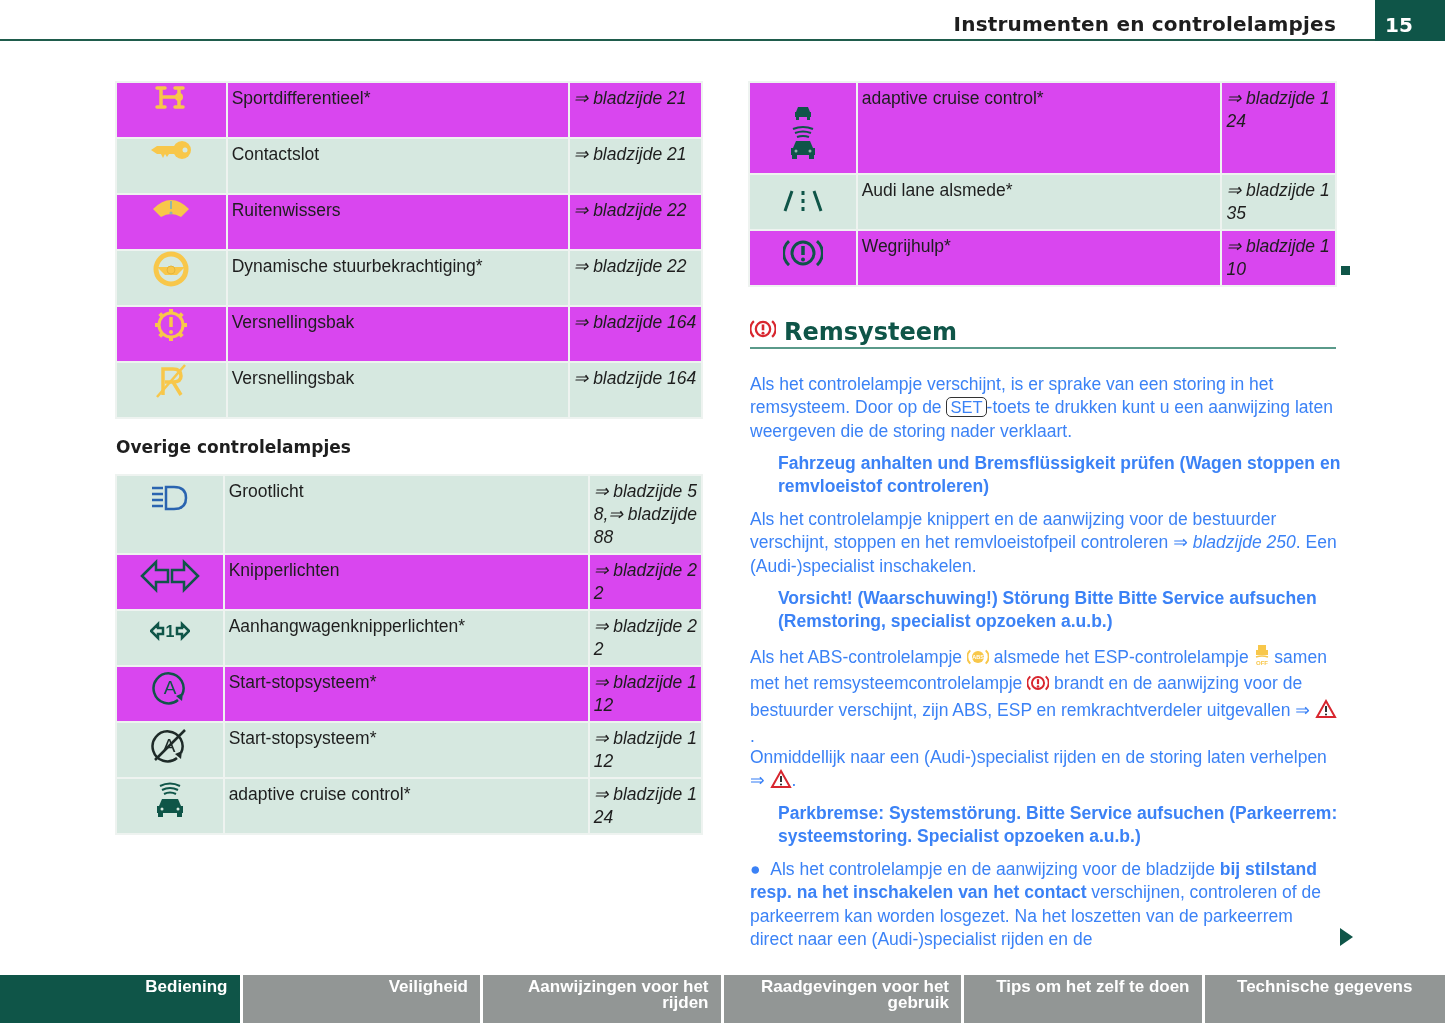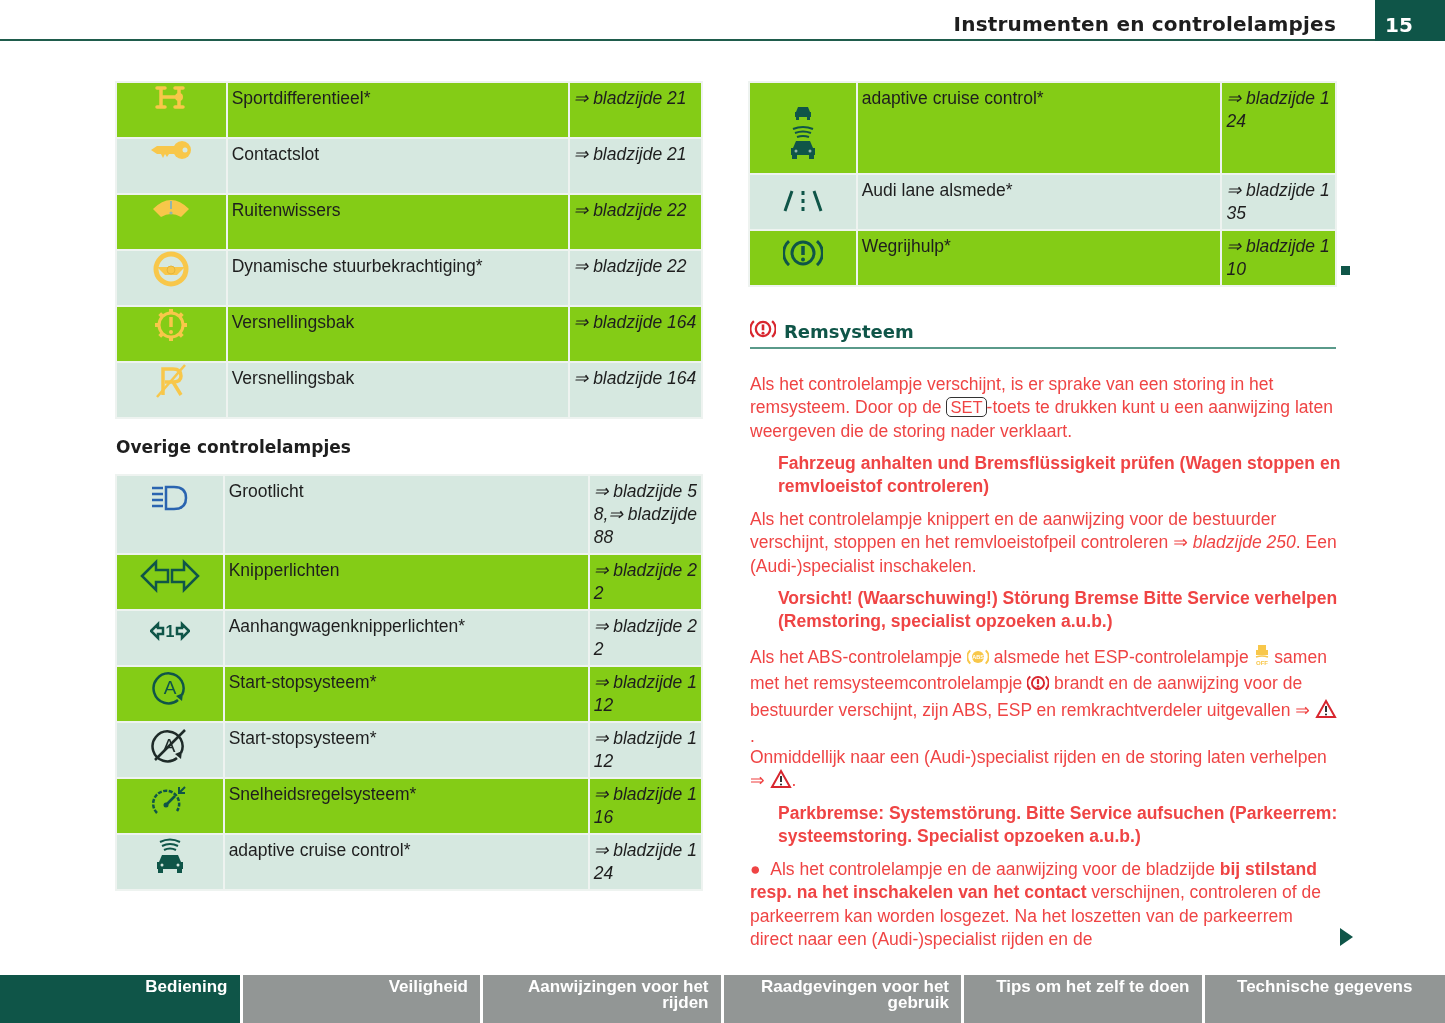--- a/index.html
+++ b/index.html
@@ -6,33 +6,33 @@
   body { width:1445px; height:1023px; background:#ffffff; position:relative; overflow:hidden;
          font-family:"Liberation Sans", sans-serif; color:#1e1e1e; }
   .hdr-title { position:absolute; left:900px; top:12px; width:436px; text-align:right;
                font-family:"DejaVu Sans", sans-serif; font-weight:bold; font-size:20px; color:#1e1e1e; letter-spacing:0.2px; }
   .hdr-line { position:absolute; left:0; top:39px; width:1445px; height:2px; background:#1f5c4c; }
   .page-num { position:absolute; left:1375px; top:0; width:70px; height:41px; background:#0f5548; color:#fff;
               font-family:"DejaVu Sans", sans-serif; font-weight:bold; font-size:20px; line-height:50px; padding-left:10px; box-sizing:border-box; }
 
   table.lamp { position:absolute; border-collapse:collapse; font-size:17.5px; }
   table.lamp td { border:2px solid #eef3f0; vertical-align:top; padding:0; }
-  table.lamp tr.dark td { background:#84cc16; }
+  table.lamp tr.dark td { background:#d946ef; }
   table.lamp tr.light td { background:#d6e8e0; }
   td.ic { text-align:center; }
   td.ic svg { display:block; margin:0 auto; }
   td.nm { padding:4px 0 0 4px !important; line-height:22px; }
   td.rf { font-style:italic; padding:4px 0 0 4px !important; line-height:23px; word-break:break-all; }
 
   .sub-h { position:absolute; left:116px; top:437px; font-family:"DejaVu Sans", sans-serif; font-weight:bold; font-size:17px; color:#1e1e1e; }
 
-  .sec-title { position:absolute; left:750px; top:318px; font-family:"DejaVu Sans", sans-serif; font-weight:bold; font-size:18px; color:#0f5548; display:flex; align-items:center; gap:8px; }
+  .sec-title { position:absolute; left:750px; top:318px; font-family:"DejaVu Sans", sans-serif; font-weight:bold; font-size:24px; color:#0f5548; display:flex; align-items:center; gap:8px; }
   .sec-line { position:absolute; left:750px; top:347px; width:586px; height:2px; background:#5a9a8a; }
 
-  .txt { position:absolute; left:750px; width:590px; font-size:17.5px; line-height:23.3px; color:#ef4444; }
+  .txt { position:absolute; left:750px; width:590px; font-size:17.5px; line-height:23.3px; color:#3b82f6; }
   .txt.ind { left:778px; width:565px; font-weight:bold; }
   .key { display:inline-block; border:1.5px solid #333; border-radius:5px; padding:0 3px; line-height:18px; font-size:16.5px; }
   .it { font-style:italic; }
   .b { font-weight:bold; }
   .inl-ic { display:inline-block; vertical-align:-3px; }
 
   .end-sq { position:absolute; left:1341px; top:266px; width:9px; height:9px; background:#0f5548; }
   .next-tri { position:absolute; left:1340px; top:928px; width:0; height:0; border-top:9px solid transparent; border-bottom:9px solid transparent; border-left:13px solid #0f5548; }
 
   .footer { position:absolute; left:0; top:975px; width:1445px; height:48px; display:flex; gap:3px; background:#fff; }
@@ -180,32 +180,20 @@
     <td class="ic" style="padding-top:4px">
           <svg width="38" height="36" viewBox="0 0 38 36">
             <path d="M26 31 A15 15 0 1 1 30 26" fill="none" stroke="#1e2a28" stroke-width="2.5"></path>
             <path d="M24 27 L30 32 L31 24 Z" fill="#1e2a28"></path>
             <text x="18" y="25" text-anchor="middle" font-family="Liberation Sans, sans-serif" font-size="19" fill="#1e2a28">A</text>
             <path d="M4 33 L34 3" stroke="#1e2a28" stroke-width="2.5"></path>
           </svg>
         </td>
     <td class="nm">Start-stopsysteem*</td>
     <td class="rf">⇒ bladzijde 112</td>
-  </tr>
-  <tr class="dark" style="height:56px">
-    <td class="ic" style="padding-top:4px">
-          <svg width="38" height="34" viewBox="0 0 38 34">
-            <path d="M6 30 A13 13 0 1 1 26 28" fill="none" stroke="#0f5548" stroke-width="2.5" stroke-dasharray="4 1.5"></path>
-            <path d="M16 21 L24 13" stroke="#0f5548" stroke-width="2.5"></path>
-            <circle cx="15" cy="22" r="2.5" fill="#0f5548"></circle>
-            <path d="M28 10 L34 4 M28 4 V10 H34" fill="none" stroke="#0f5548" stroke-width="2"></path>
-          </svg>
-        </td>
-    <td class="nm">Snelheidsregelsysteem*</td>
-    <td class="rf">⇒ bladzijde 116</td>
   </tr>
   <tr class="light" style="height:56px">
     <td class="ic" style="padding-top:2px">
           <svg width="32" height="38" viewBox="0 0 32 38">
             <g fill="none" stroke="#0f5548" stroke-width="2">
               <path d="M6 5 Q16 0 26 5"></path>
               <path d="M8 9 Q16 5 24 9"></path>
               <path d="M10 13 Q16 10 22 13"></path>
             </g>
             <path d="M8 18 H24 L27 25 H5 Z" fill="#0f5548"></path>
@@ -288,21 +276,21 @@
   <span>Remsysteem</span>
 </div>
 <div class="sec-line"></div>
 
 <div class="txt" style="top:373px"><span>Als het controlelampje verschijnt, is er sprake van een storing in het remsysteem. Door op de </span><span class="key">SET</span><span>-toets te drukken kunt u een aanwijzing laten weergeven die de storing nader verklaart.</span></div>
 
 <div class="txt ind" style="top:452px">Fahrzeug anhalten und Bremsflüssigkeit prüfen (Wagen stoppen en remvloeistof controleren)</div>
 
 <div class="txt" style="top:508px"><span>Als het controlelampje knippert en de aanwijzing voor de bestuurder verschijnt, stoppen en het remvloeistofpeil controleren ⇒ </span><span class="it">bladzijde 250</span><span>. Een (Audi-)specialist inschakelen.</span></div>
 
-<div class="txt ind" style="top:587px">Vorsicht! (Waarschuwing!) Störung Bremse Bitte Service verhelpen (Remstoring, specialist opzoeken a.u.b.)</div>
+<div class="txt ind" style="top:587px">Vorsicht! (Waarschuwing!) Störung Bitte Bitte Service aufsuchen (Remstoring, specialist opzoeken a.u.b.)</div>
 
 <div class="txt" style="top:644px"><span>Als het ABS-controlelampje </span><span class="inl-ic"><svg width="22" height="18" viewBox="0 0 40 32">
         <circle cx="20" cy="16" r="11" fill="#f8c74a"></circle>
         <path d="M6 4 A16 16 0 0 0 6 28 M34 4 A16 16 0 0 1 34 28" fill="none" stroke="#f8c74a" stroke-width="3.5"></path>
         <text x="20" y="20" text-anchor="middle" font-size="10" font-weight="bold" fill="#fff" font-family="Liberation Sans, sans-serif">ABS</text>
       </svg></span><span> alsmede het ESP-controlelampje </span><span class="inl-ic"><svg width="16" height="22" viewBox="0 0 16 22">
         <rect x="4" y="1" width="8" height="5" fill="#f8c74a"></rect>
         <rect x="2" y="6" width="12" height="5" fill="#f8c74a"></rect>
         <path d="M2 13 Q8 11 14 13" stroke="#f8c74a" fill="none" stroke-width="1.5"></path>
         <text x="8" y="21" text-anchor="middle" font-size="6" font-weight="bold" fill="#f8c74a" font-family="Liberation Sans, sans-serif">OFF</text>

